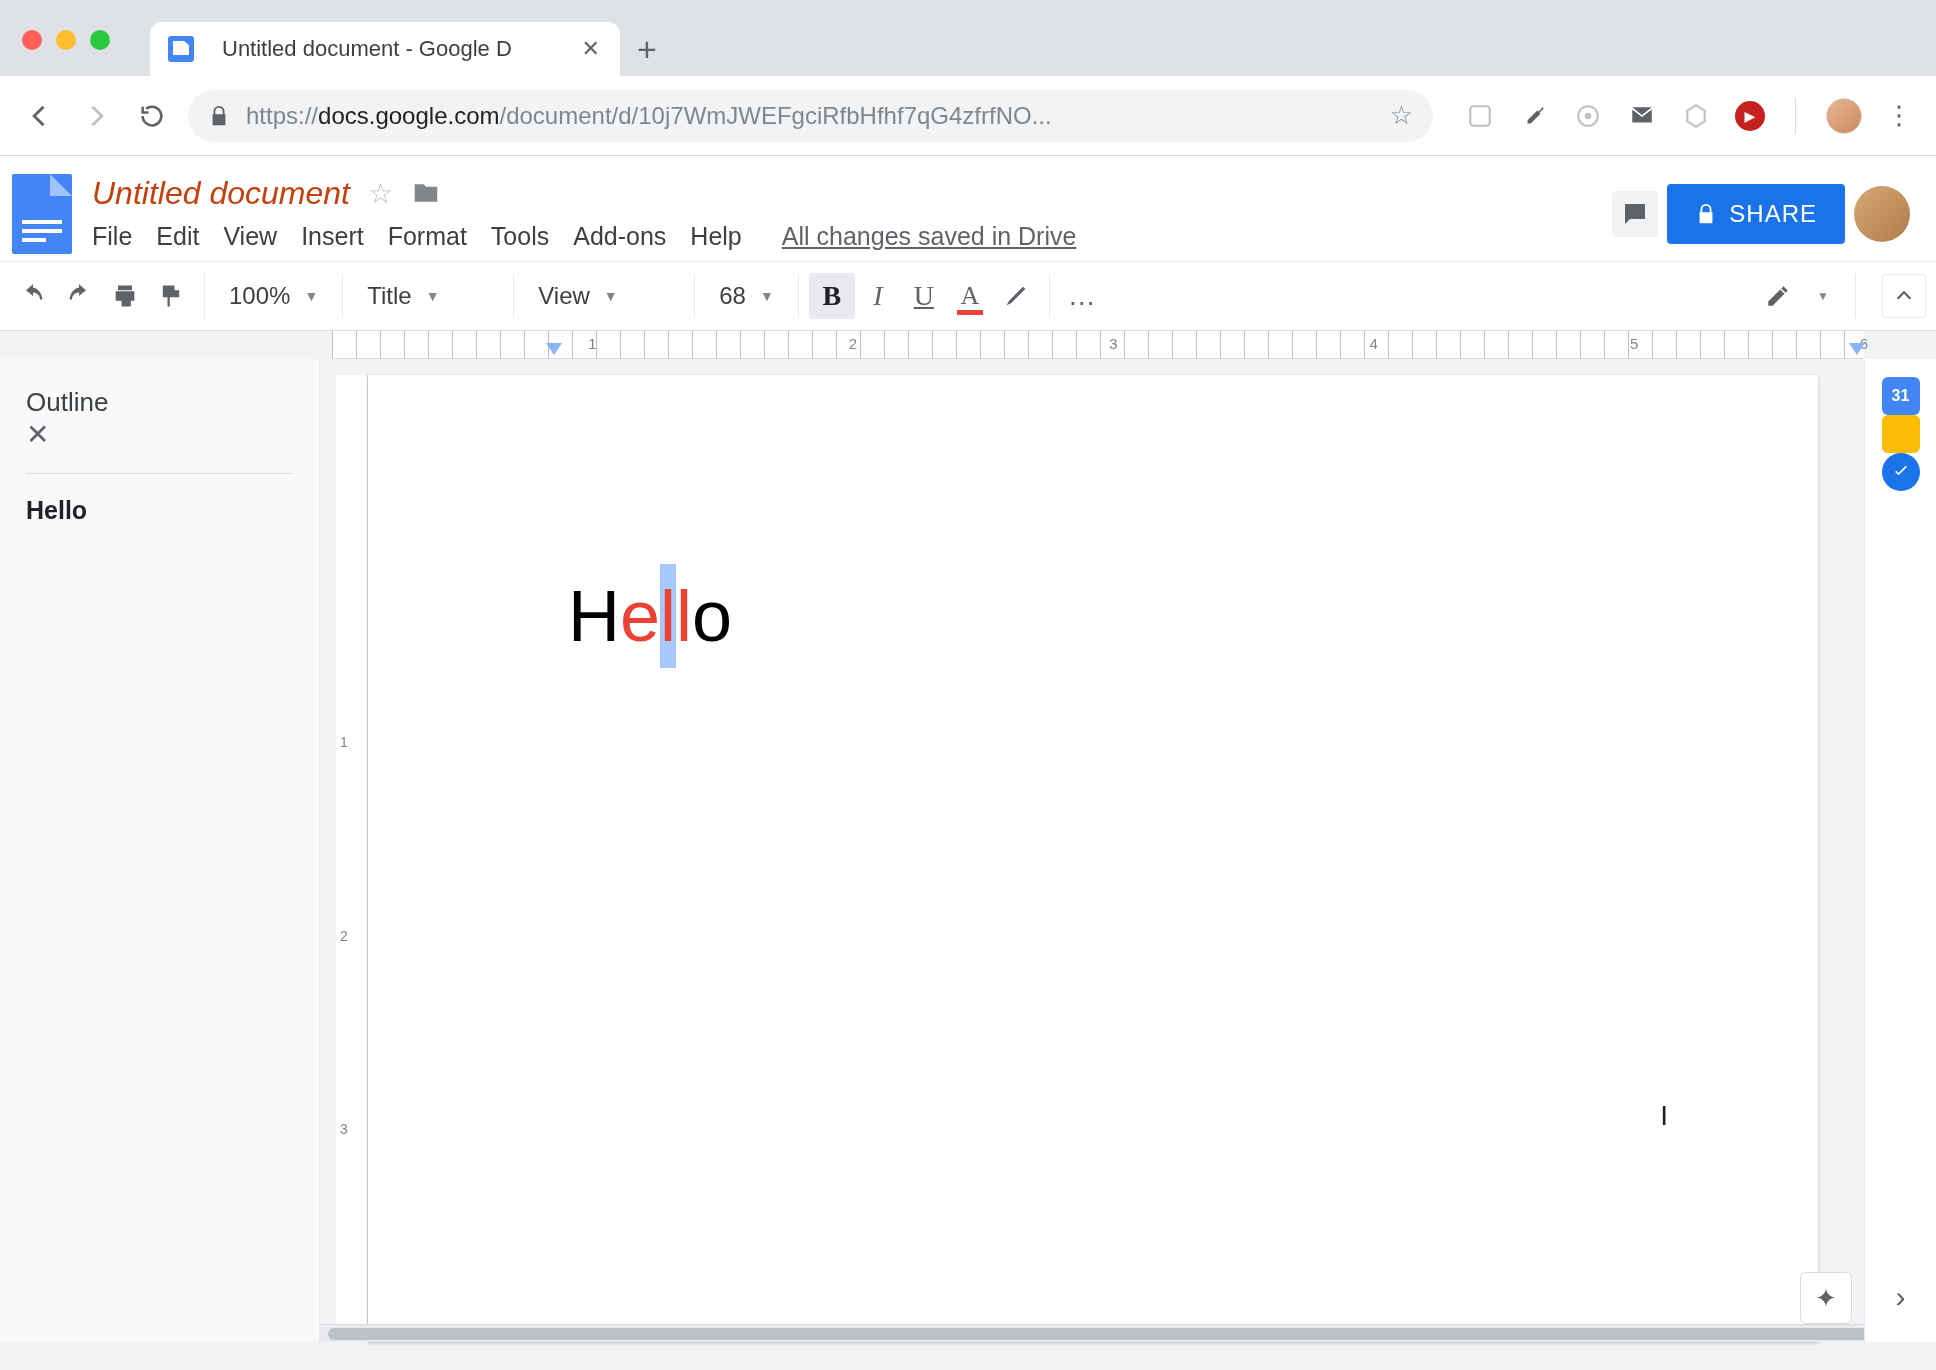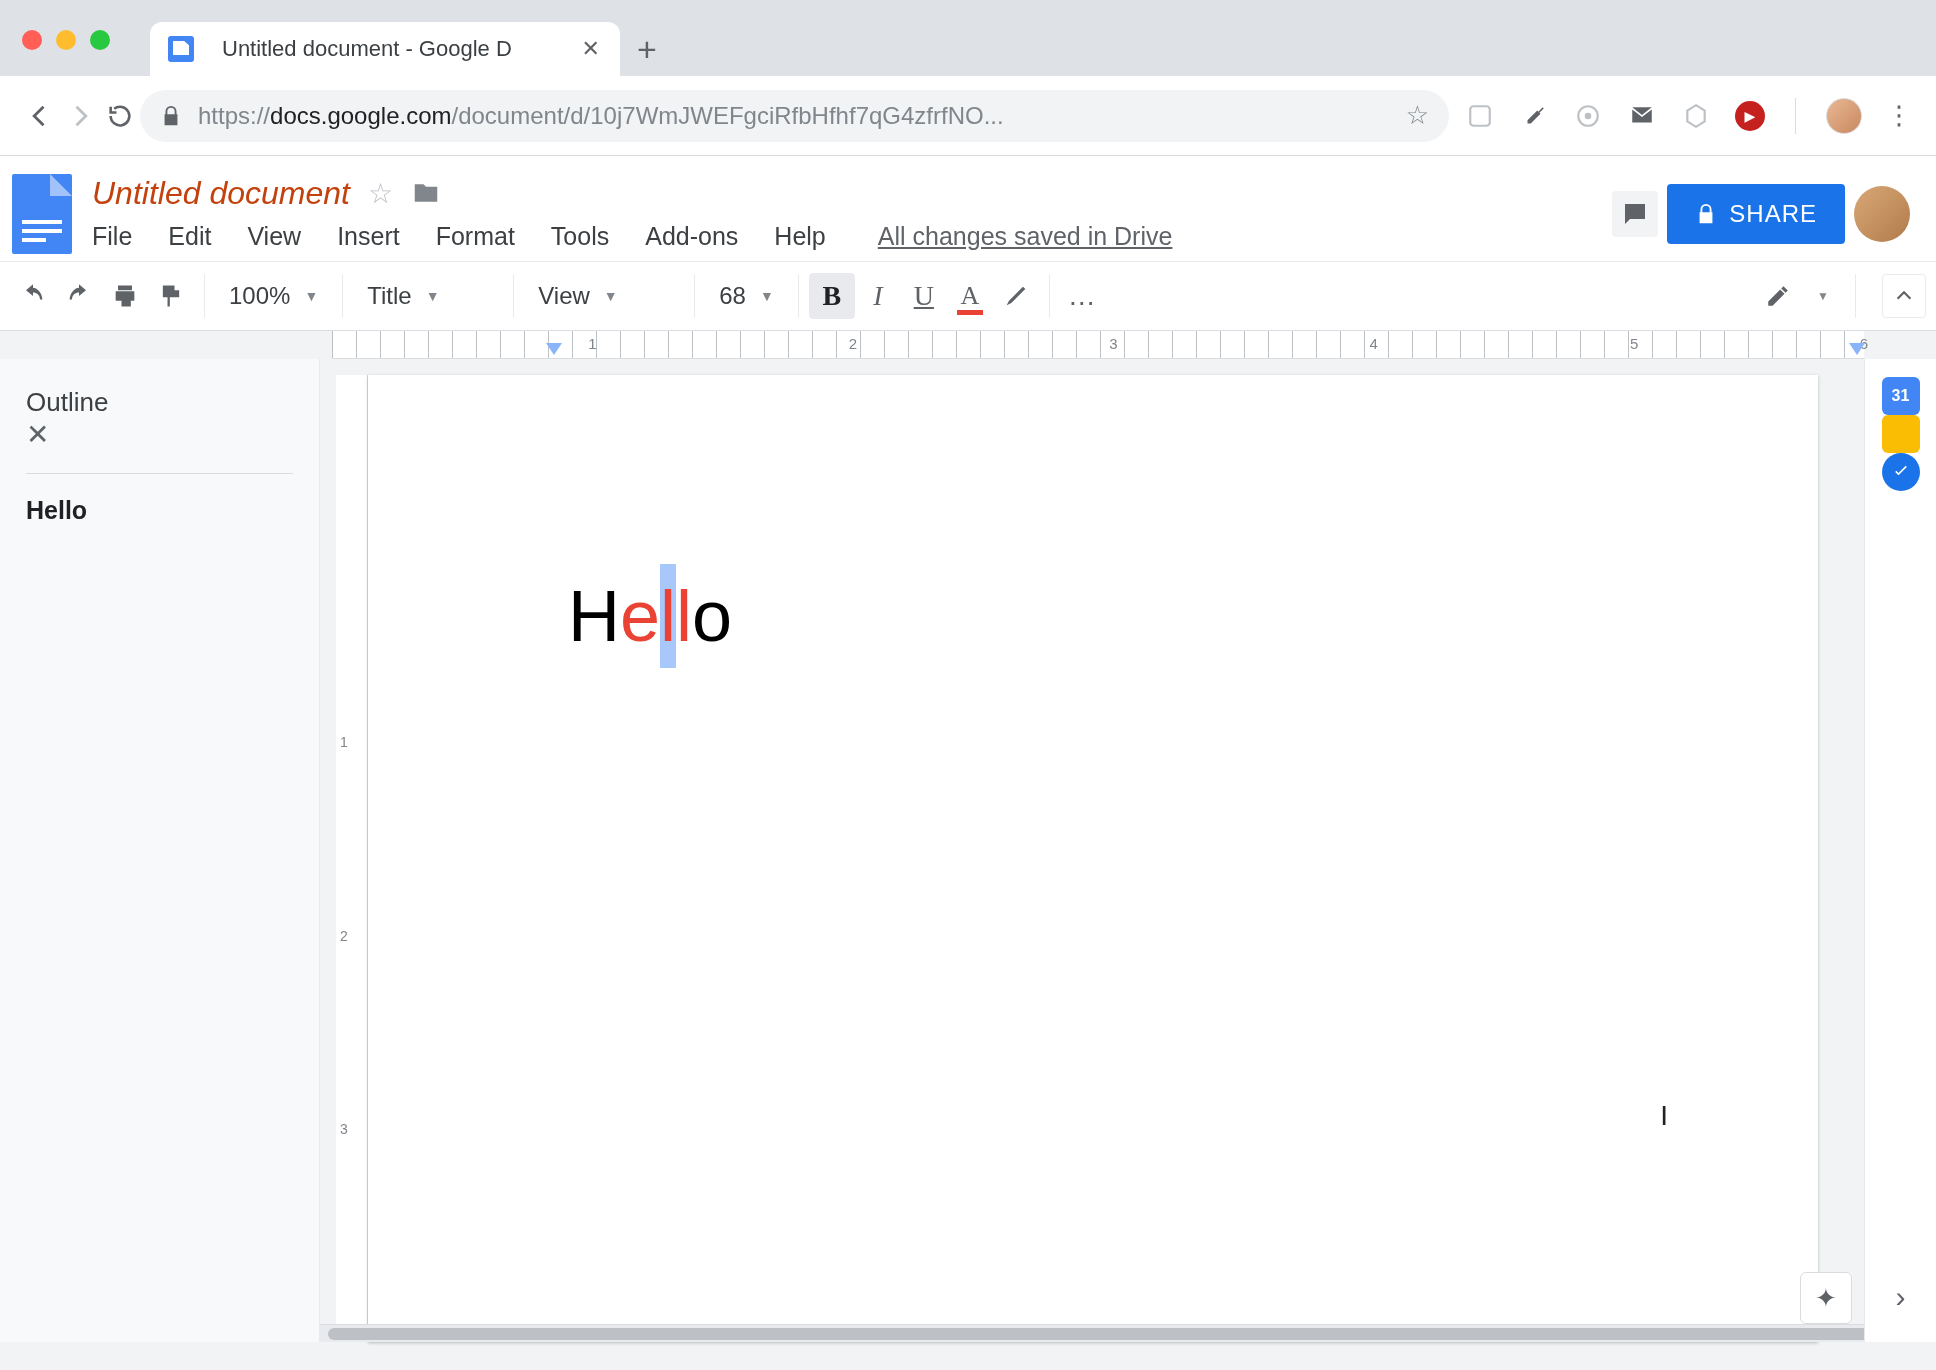--- a/index.html
+++ b/index.html
@@ -47,21 +47,21 @@
 }
 .tab .tab-close { color: #5f6368; font-size: 22px; margin-left: auto; }
 .new-tab {
   width: 54px; height: 54px; display: flex; align-items: center; justify-content: center;
   color: #5f6368; font-size: 34px; font-weight: 300;
 }
 
 .addr-bar {
   background: #fff; height: 80px;
   display: flex; align-items: center;
-  padding: 0 24px 0 20px; 
+  padding: 0 24px 0 20px; gap: 16px;
   border-bottom: 1px solid #dadce0;
 }
 .addr-bar .nav-btn { width: 40px; height: 40px; display:flex;align-items:center;justify-content:center; color:#5f6368; }
 .addr-bar .nav-btn.disabled { color: #bdc1c6; }
 .omnibox {
   flex: 1; height: 52px; background: #f1f3f4; border-radius: 26px;
   display: flex; align-items: center; padding: 0 20px; gap: 16px;
   color: #3c4043; font-size: 24px;
 }
 .omnibox .lock { color: #5f6368; }
@@ -87,21 +87,21 @@
 }
 .docs-logo .lines { position:absolute; left:10px; right:10px; bottom:12px; }
 .docs-logo .lines span { display:block; height:4px; background:#fff; margin-top:5px; }
 .docs-logo .lines span:last-child { width:60%; }
 
 .title-area { flex:1; }
 .doc-title-row { display:flex; align-items:center; gap:18px; height:46px;}
 .doc-title { font-size: 32px; color:#c2410c; font-style: italic; }
 .star-outline { color:#bdc1c6; font-size:28px; }
 .folder-icon { color:#80868b; }
-.menubar { display:flex; gap:36px; align-items:center; font-size:25px; color:#3c4043; margin-top:6px; padding-bottom:10px;}
+.menubar { display:flex; gap:24px; align-items:center; font-size:25px; color:#3c4043; margin-top:6px; padding-bottom:10px;}
 .menubar .save-status { color:#5f6368; text-decoration: underline; margin-left: 16px;}
 
 .header-right { display:flex; align-items:center; gap:9px; margin-top:14px;}
 .comments-btn { width:46px;height:46px;display:flex;align-items:center;justify-content:center;background:#f1f3f4;border-radius:4px;color:#5f6368;}
 .share-btn {
   background:#1a73e8; color:#fff; border-radius:4px;
   height:60px; padding:0 28px; display:flex;align-items:center;gap:12px;
   font-size:24px; font-weight:500; letter-spacing:1px;
 }
 .avatar-big{width:56px;height:56px;border-radius:50%;background:linear-gradient(135deg,#d9a876,#b07b4a);}

